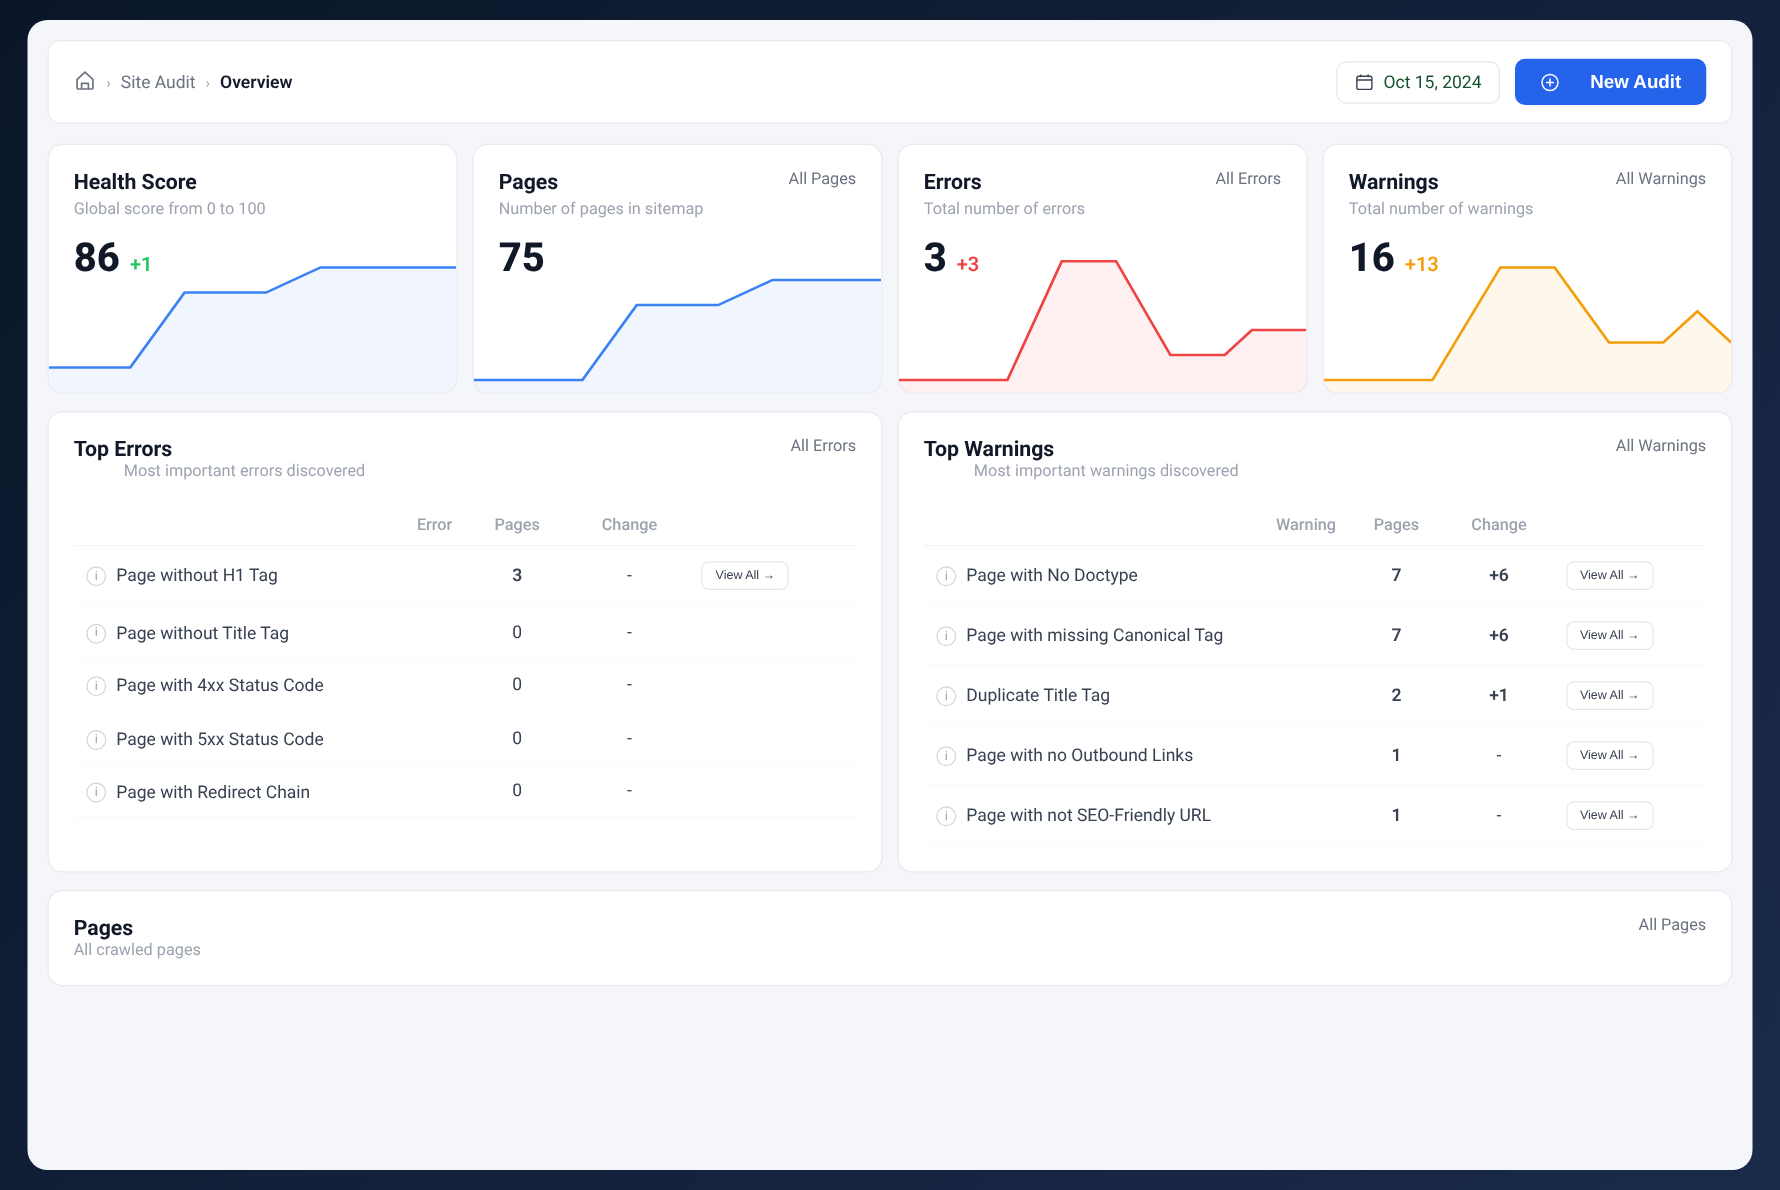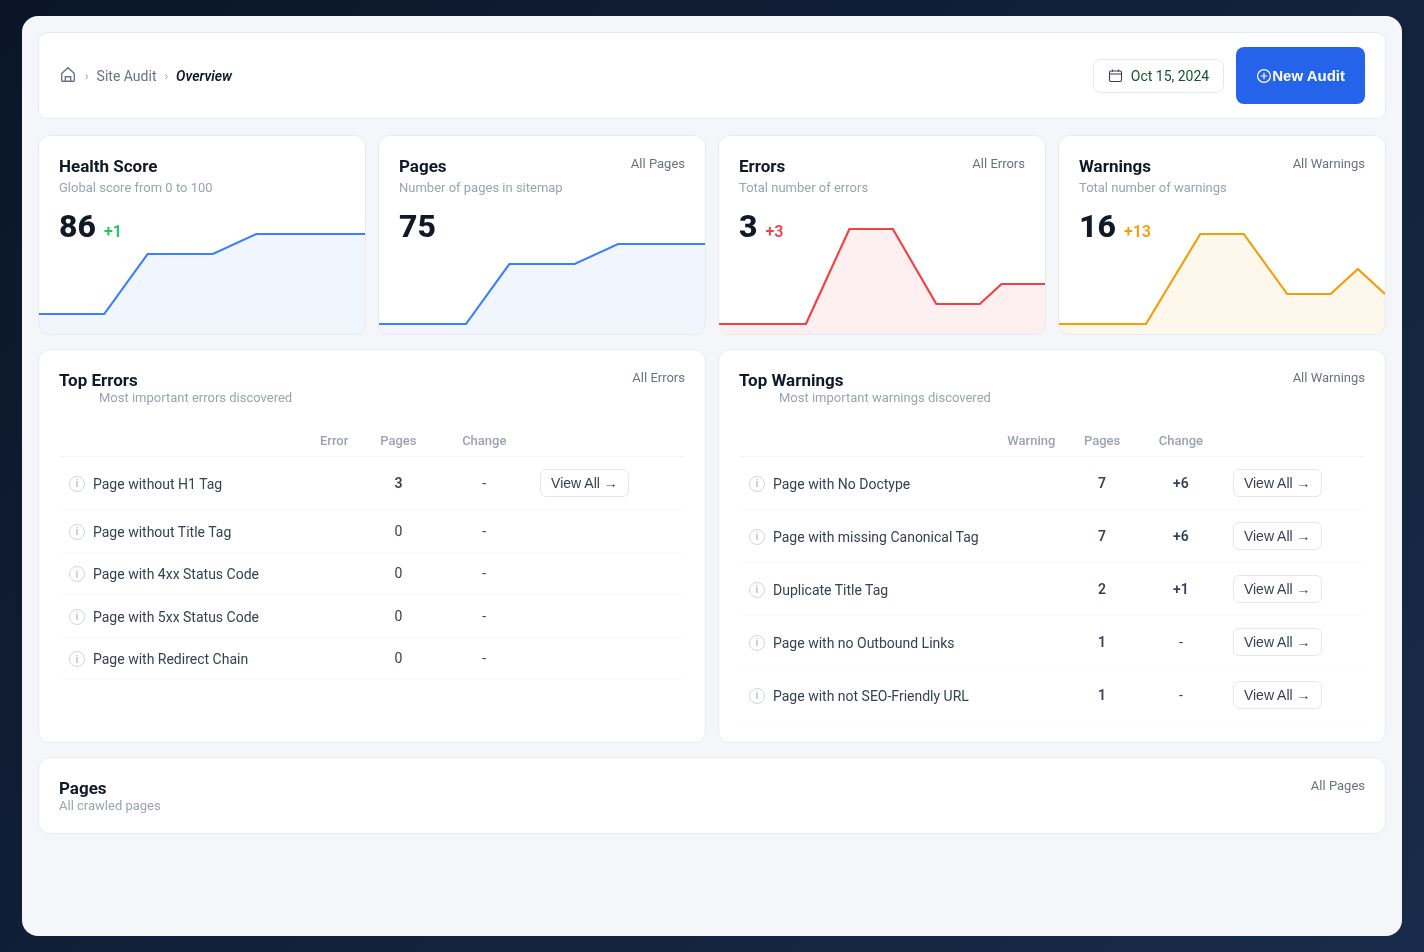--- a/index.html
+++ b/index.html
@@ -38,47 +38,46 @@
       font-size: 14px;
       color: #6b7280;
     }
     .breadcrumb-sep {
       color: #9ca3af;
       font-size: 12px;
     }
     .breadcrumb-current {
       color: #111827;
       font-weight: 600;
-      font-style: italic;
     }
     .header-right {
       display: flex;
       align-items: center;
       gap: 12px;
     }
     .date-badge {
       display: flex;
       align-items: center;
       gap: 8px;
       border: 1px solid #e5e7eb;
       border-radius: 8px;
       padding: 8px 14px;
       font-size: 14px;
       color: #14532d;
       background: white;
     }
     .new-audit-btn {
       display: flex;
       align-items: center;
-      gap: 0;
+      gap: 24px;
       background: #2563eb;
       color: white;
       border: none;
       border-radius: 8px;
-      padding: 20px 20px;
+      padding: 10px 20px;
       font-size: 15px;
       font-weight: 600;
       cursor: pointer;
     }
     
     .cards-row {
       display: grid;
       grid-template-columns: repeat(4, 1fr);
       gap: 12px;
       margin-bottom: 14px;
@@ -225,21 +224,21 @@
     .val-orange { color: #f59e0b; font-weight: 600; }
     .val-red { color: #ef4444; font-weight: 600; }
     .val-gray { color: #9ca3af; }
     .view-all-btn {
       display: inline-flex;
       align-items: center;
       gap: 4px;
       border: 1px solid #e5e7eb;
       border-radius: 6px;
       padding: 5px 10px;
-      font-size: 14px;
+      font-size: 10px;
       color: #374151;
       background: white;
       cursor: pointer;
       white-space: nowrap;
     }
     
     .pages-card {
       background: white;
       border-radius: 12px;
       padding: 20px;

